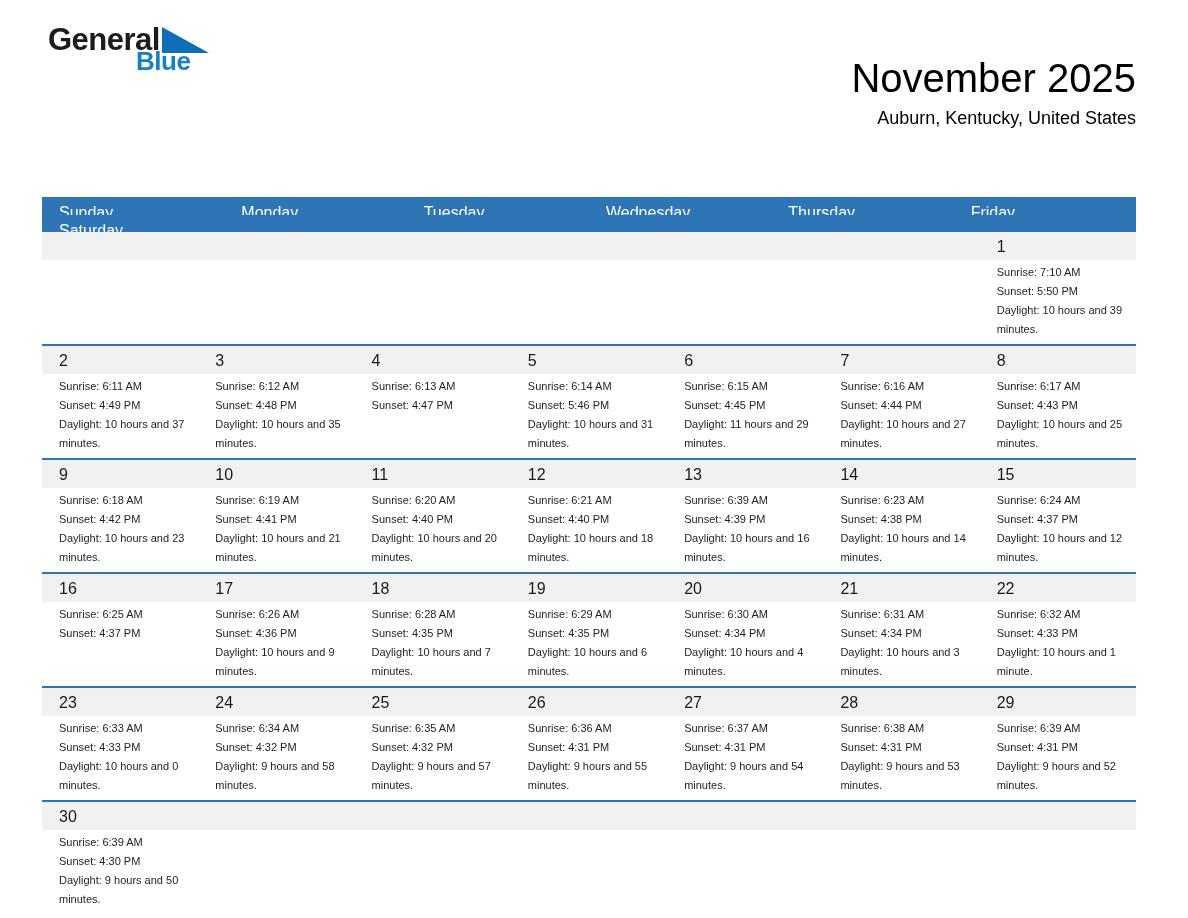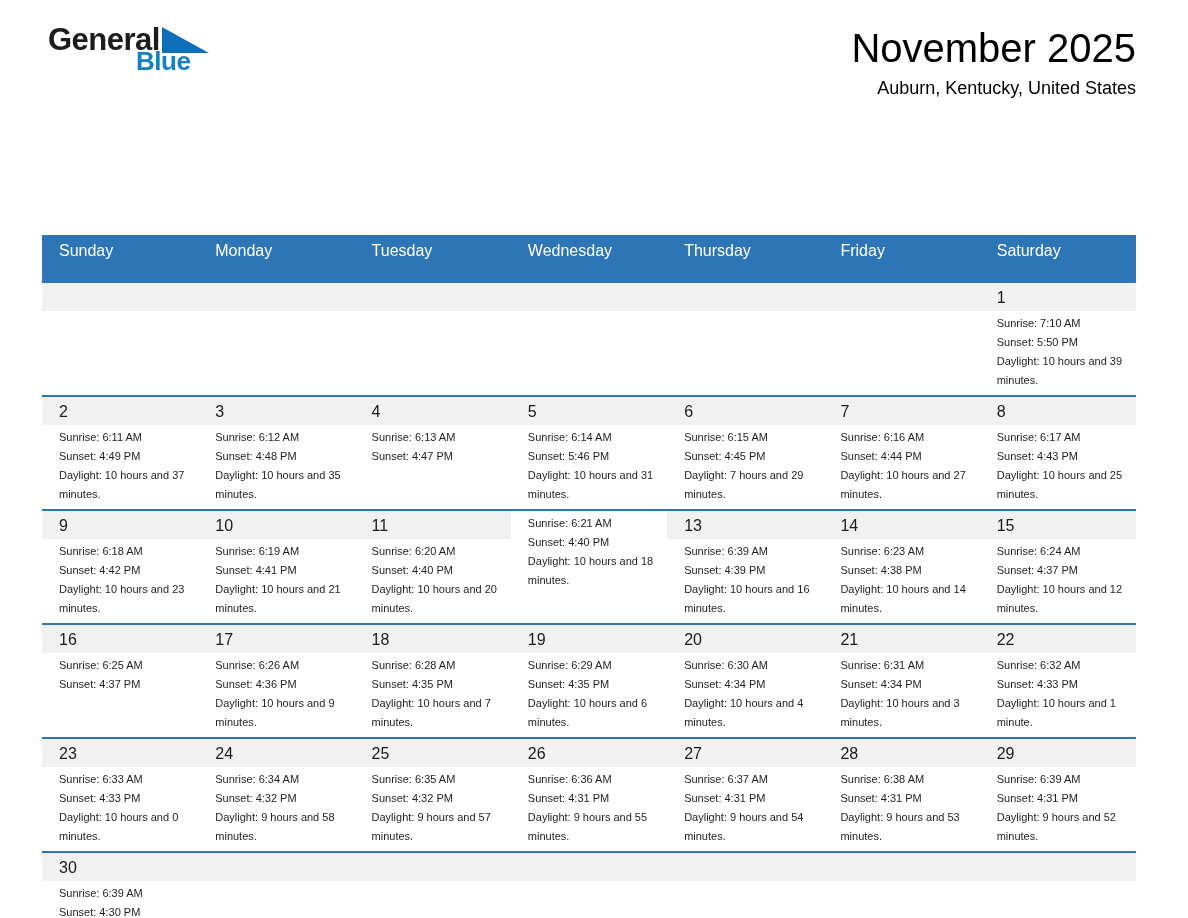--- a/index.html
+++ b/index.html
@@ -33,31 +33,30 @@
   }
   .logo-triangle{
     display:inline-block;width:47px;height:26px;margin-left:2px;margin-bottom:2px;
     background:var(--logo-triangle);
     clip-path:polygon(0 0,100% 100%,0 100%);
   }
   .logo-blue{
     font-size:26px;font-weight:600;color:var(--logo-blue);letter-spacing:-0.5px;
     margin-top:-7px;padding-left:88px;
   }
-  .titles{text-align:right;margin-top:25px;}
+  .titles{text-align:right;margin-top:55px;}
   .month-title{font-size:40px;font-weight:400;color:#000;line-height:1.15;}
   .location{font-size:18px;font-weight:400;color:#000;margin-top:7px;}
 
   
   .calendar{margin:0 52px 0 42px;}
   .cal-head{
-    display:grid;grid-template-columns:repeat(7,1fr);
+    display:grid;grid-template-columns:repeat(6,1fr);
     background:var(--accent-blue);
-    height:48px;
-    margin-top:38px;
+    height:35px;
   }
   .cal-head-cell{
     color:#FFFFFF;font-size:16px;line-height:31px;padding-left:17px;
     white-space:nowrap;overflow:hidden;
   }
   .week-row{
     display:grid;grid-template-columns:repeat(7,1fr);
     border-top:2px solid var(--accent-blue);
   }
   .week-row:first-of-type{border-top:none;}
@@ -167,21 +166,21 @@
             <span class="info-line">Sunrise: 6:14 AM</span>
             <span class="info-line">Sunset: 5:46 PM</span>
             <span class="info-line">Daylight: 10 hours and 31 minutes.</span>
           </div>
         </div>
         <div class="day-cell">
           <div class="day-number">6</div>
           <div class="day-info">
             <span class="info-line">Sunrise: 6:15 AM</span>
             <span class="info-line">Sunset: 4:45 PM</span>
-            <span class="info-line">Daylight: 7 hours and 29 minutes.</span>
+            <span class="info-line">Daylight: 11 hours and 29 minutes.</span>
           </div>
         </div>
         <div class="day-cell">
           <div class="day-number">7</div>
           <div class="day-info">
             <span class="info-line">Sunrise: 6:16 AM</span>
             <span class="info-line">Sunset: 4:44 PM</span>
             <span class="info-line">Daylight: 10 hours and 27 minutes.</span>
           </div>
         </div>
@@ -213,20 +212,21 @@
         </div>
         <div class="day-cell">
           <div class="day-number">11</div>
           <div class="day-info">
             <span class="info-line">Sunrise: 6:20 AM</span>
             <span class="info-line">Sunset: 4:40 PM</span>
             <span class="info-line">Daylight: 10 hours and 20 minutes.</span>
           </div>
         </div>
         <div class="day-cell">
+          <div class="day-number">12</div>
           <div class="day-info">
             <span class="info-line">Sunrise: 6:21 AM</span>
             <span class="info-line">Sunset: 4:40 PM</span>
             <span class="info-line">Daylight: 10 hours and 18 minutes.</span>
           </div>
         </div>
         <div class="day-cell">
           <div class="day-number">13</div>
           <div class="day-info">
             <span class="info-line">Sunrise: 6:39 AM</span>

